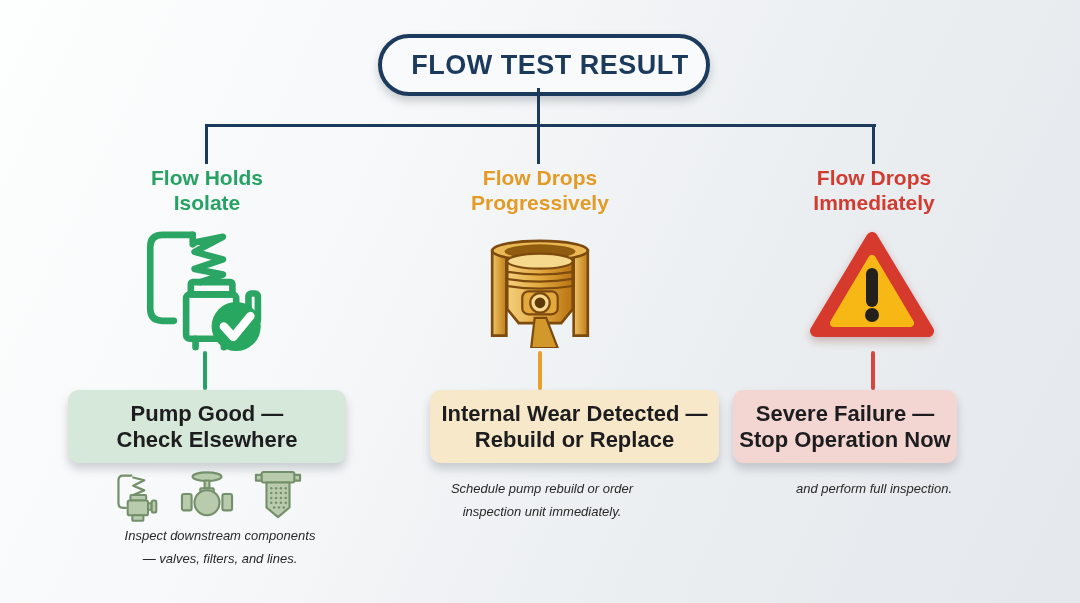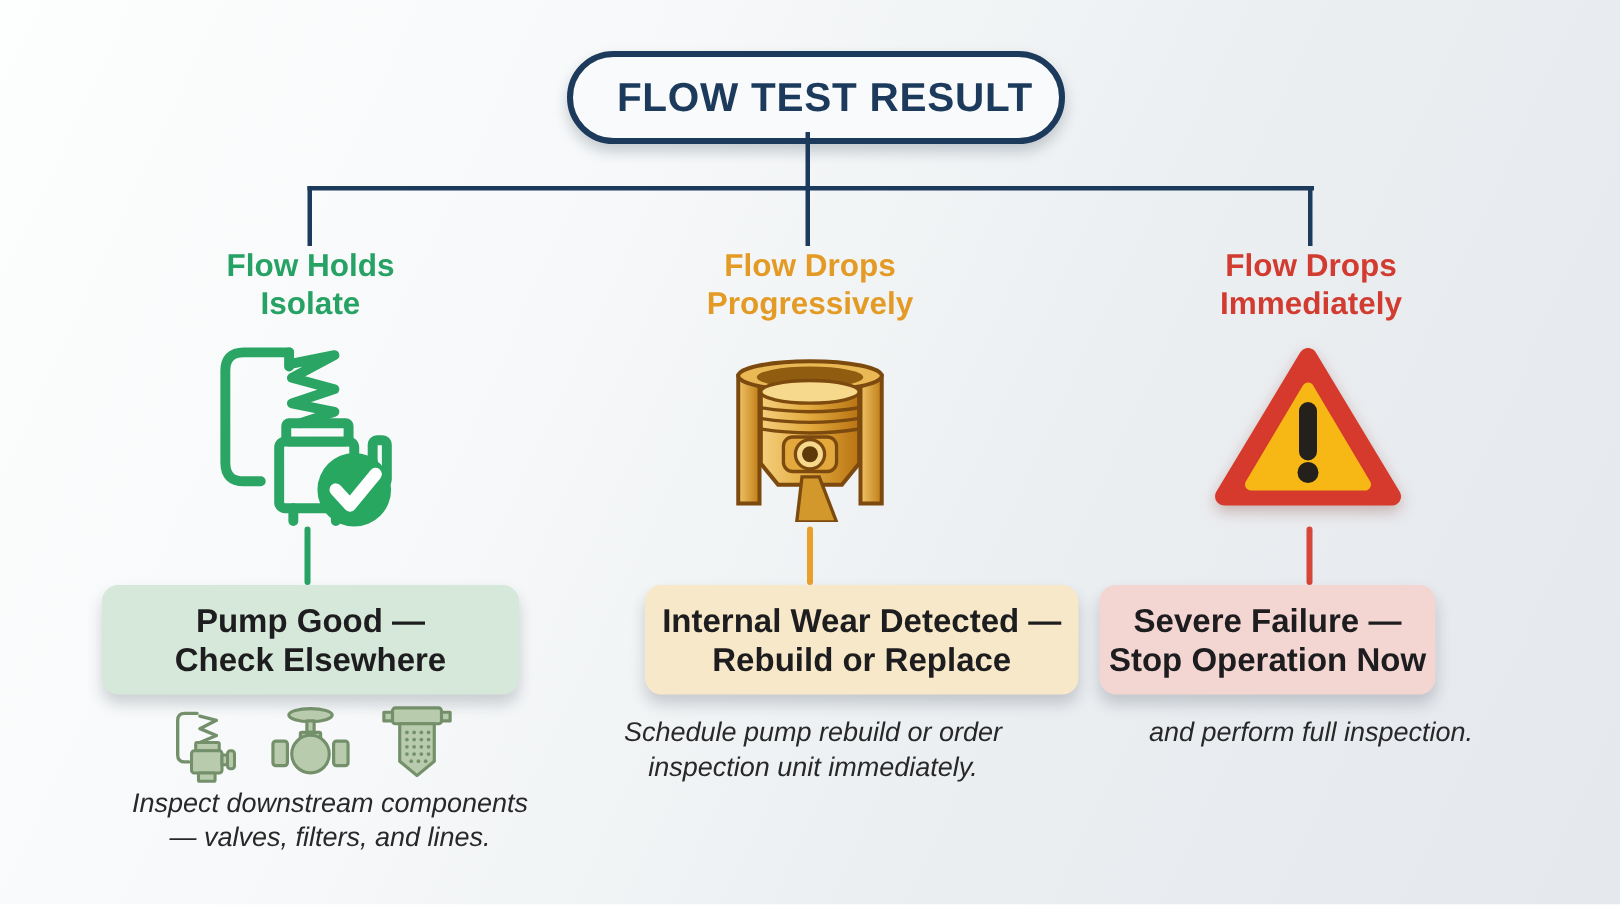--- a/index.html
+++ b/index.html
@@ -40,21 +40,21 @@
     box-shadow:0 6px 10px rgba(30,42,54,.20);
   }
   .rbox span{display:block;font-size:22px;font-weight:700;color:#1d1d1f;line-height:26px;text-align:center;}
   .rbox.mint{background:#d6e8d9;left:68px;width:278px;}
   .rbox.cream{background:#f6e8c8;left:398px;width:289px;margin-left:32px;}
   .rbox.pink{background:#f3d5d2;left:733px;width:224px;}
   
   .subicons{position:absolute;left:68px;top:468px;width:278px;height:58px;
     display:flex;align-items:center;justify-content:center;gap:20px;}
   
-  .caption{position:absolute;text-align:center;font-style:italic;font-size:18px;
+  .caption{position:absolute;text-align:center;font-style:italic;font-size:13px;
     color:#282828;line-height:23px;}
   .caption span{display:block;}
   .cap1{left:68px;top:524px;width:304px;}
   .cap2{left:393px;top:477px;width:298px;}
   .cap3{left:725px;top:477px;width:298px;}
 </style>
 </head>
 <body>
 
 <div id="stage">

